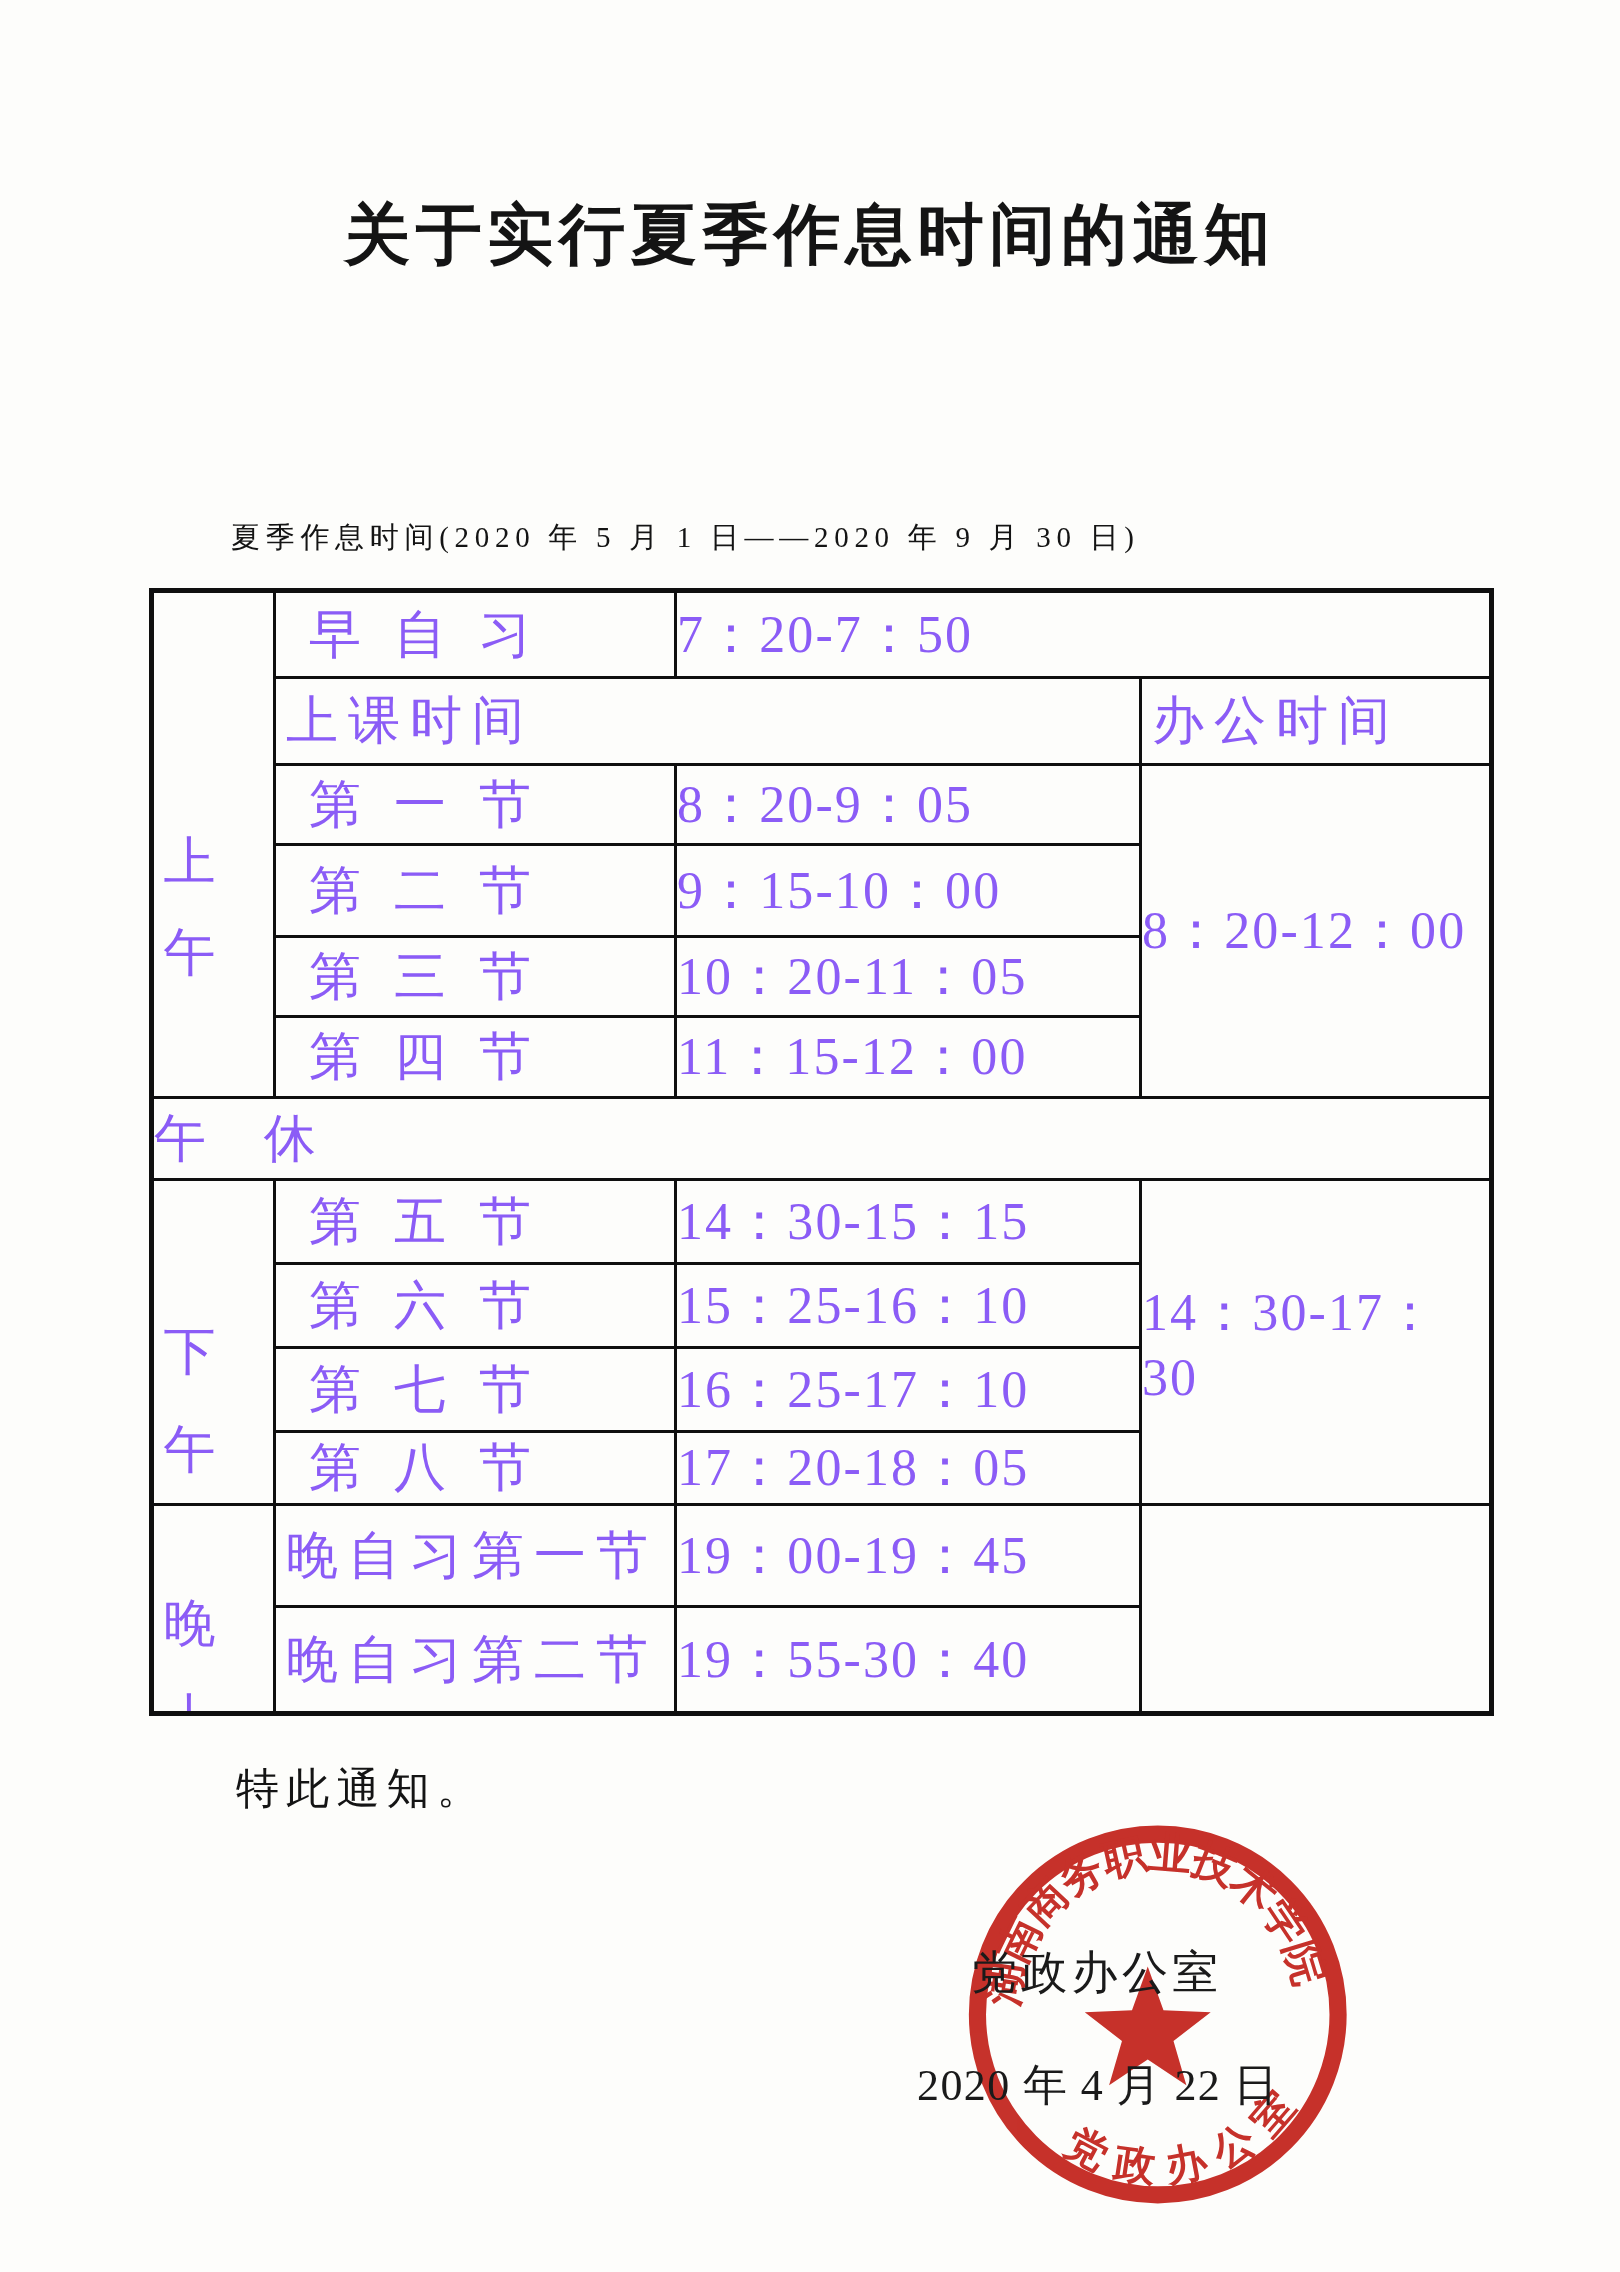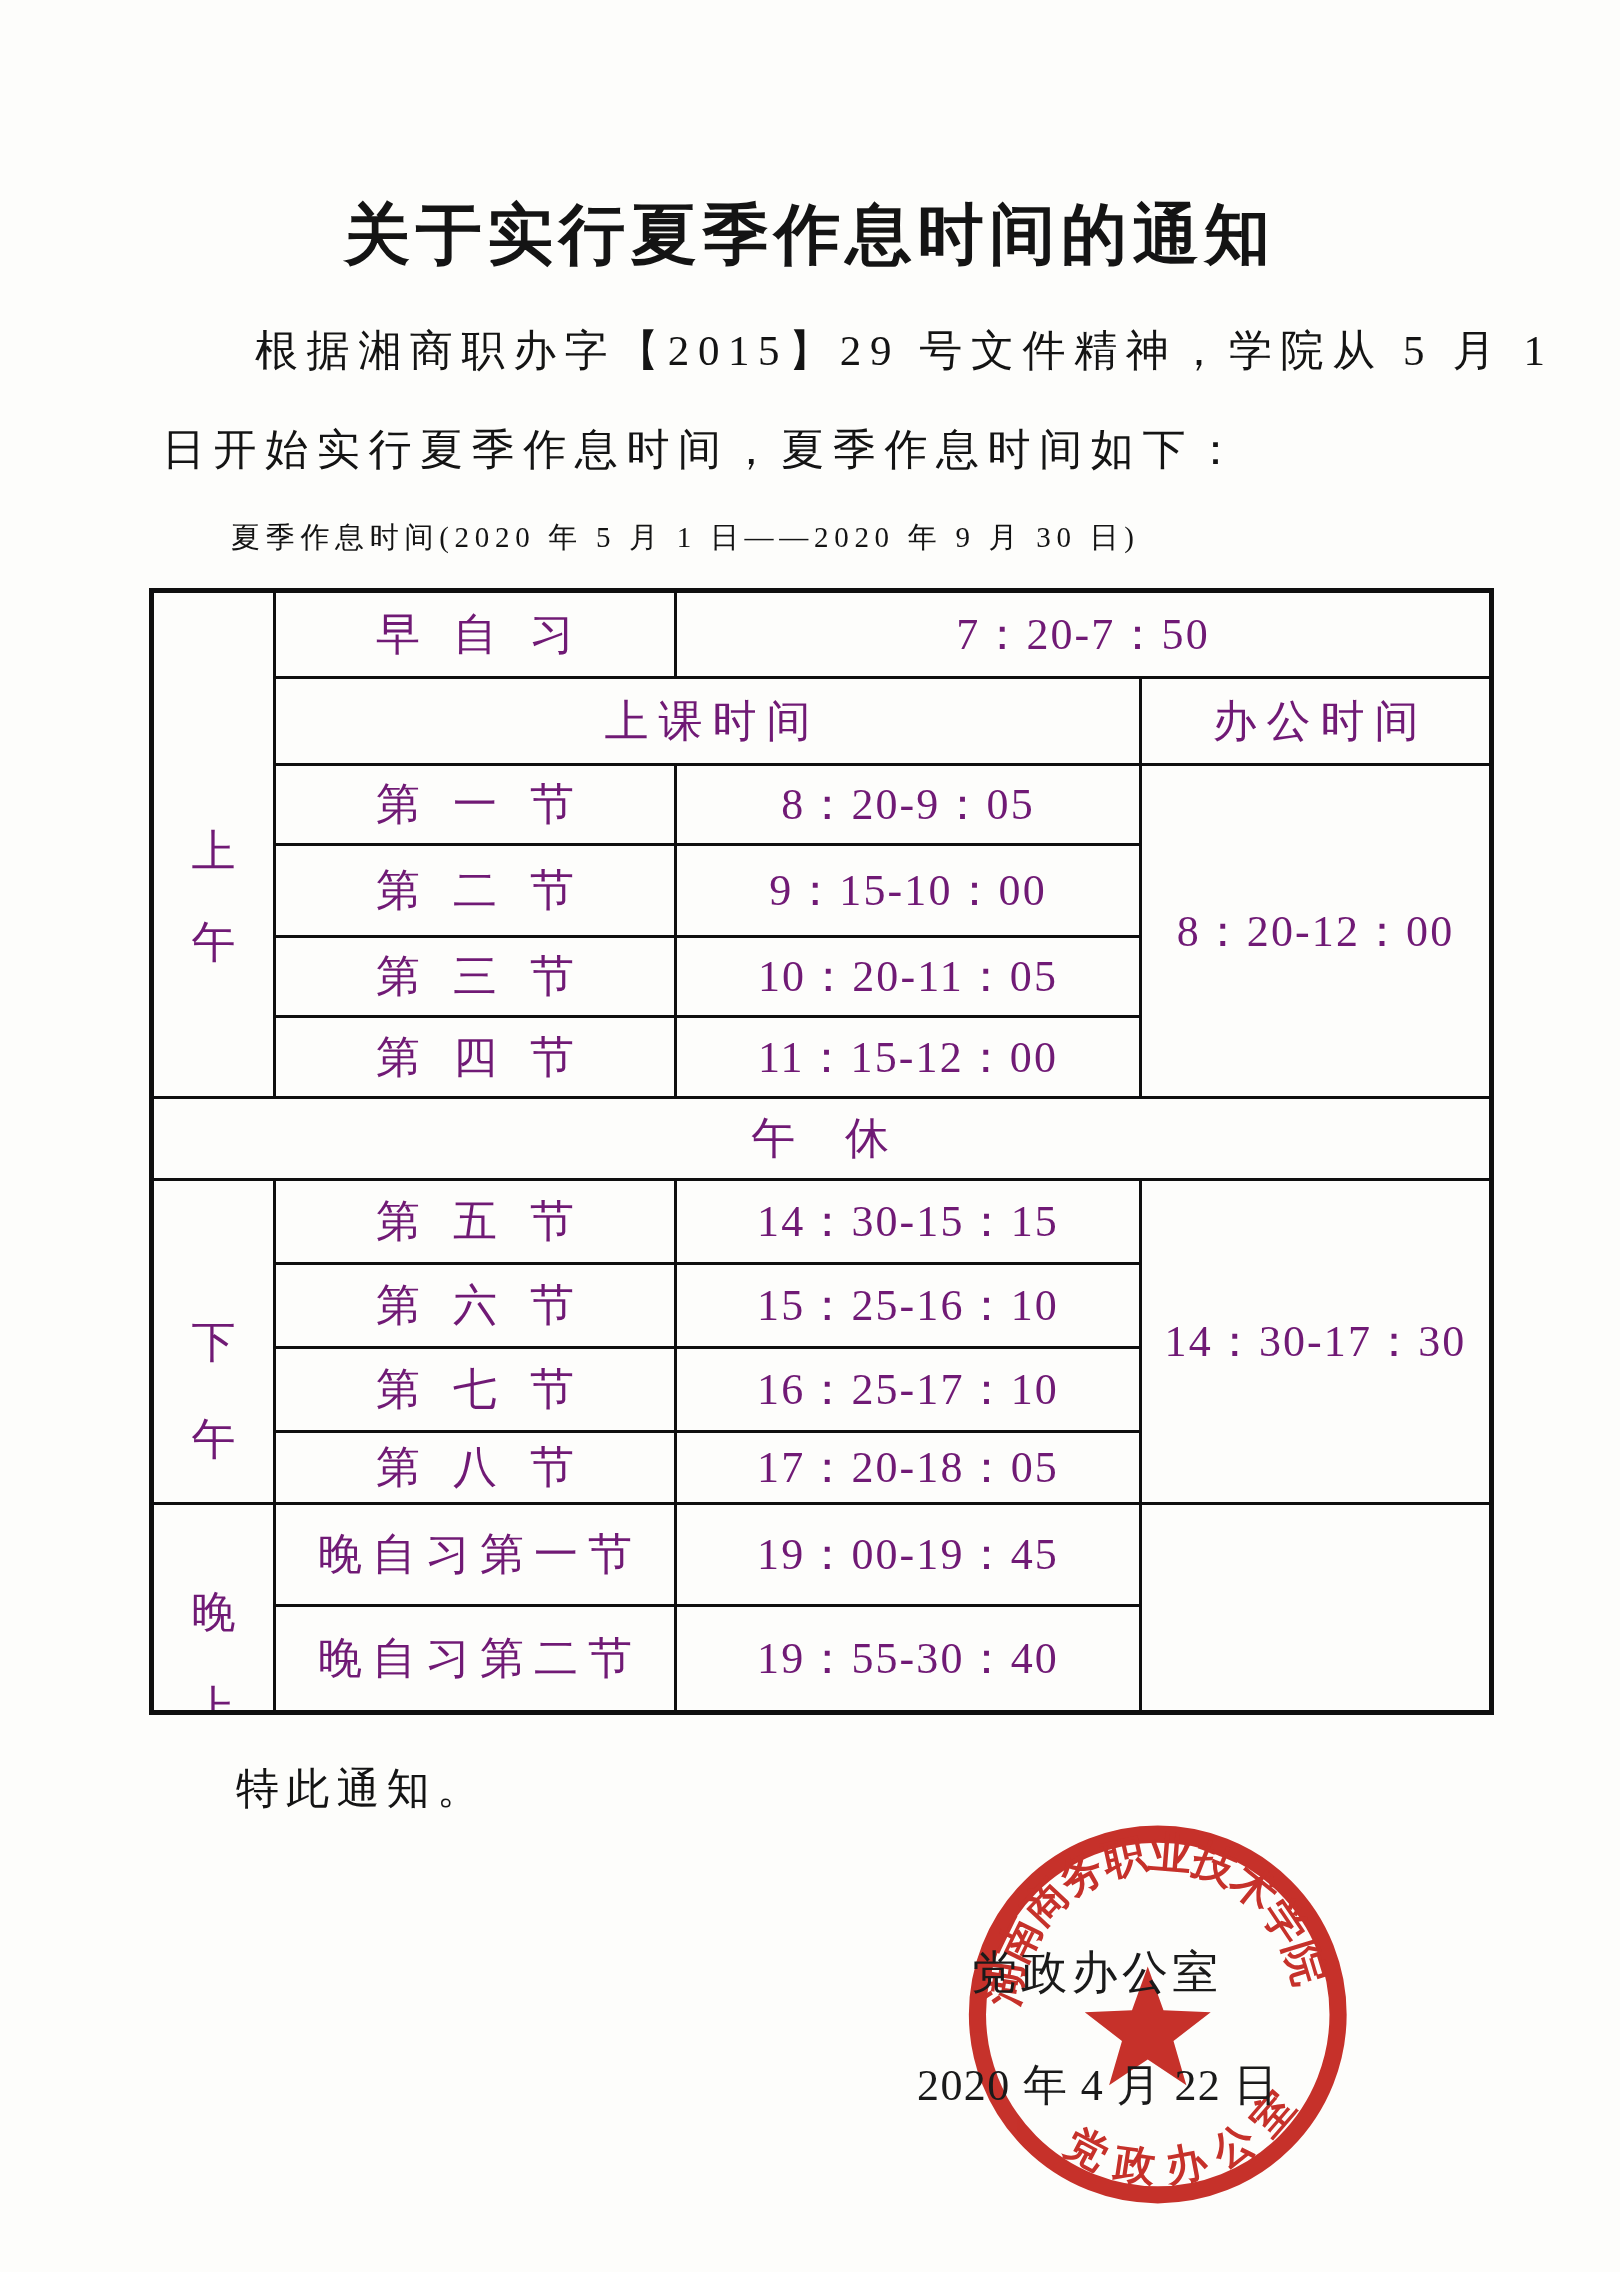--- a/index.html
+++ b/index.html
@@ -29,22 +29,22 @@
     font-size:29px;line-height:86px;letter-spacing:5.7px;
     text-indent:69px;white-space:nowrap;
   }
   table.schedule{
     position:absolute;left:149px;top:588px;
     width:1340px;border-collapse:collapse;table-layout:fixed;
     border:5px solid #0f0f0f;
   }
   table.schedule td{
     border:3.6px solid #0f0f0f;
-    text-align:center;vertical-align:middle;
-    font-size:44px;color:#701a75;
+    vertical-align:middle;
+    font-size:52px;color:#8b5cf6;
     padding:0;overflow:hidden;
   }
   td.c-name{ letter-spacing:33px; text-indent:33px; }
   td.c-name.long{ letter-spacing:10px; text-indent:10px; }
   td.c-hdr{ letter-spacing:10px; text-indent:10px; font-size:46px; }
   td.c-time{ letter-spacing:2.1px; }
   td.c-office{ letter-spacing:2.1px; }
   td.c-group{ font-size:47px; }
   .vlabel{
     display:inline-block;
@@ -78,24 +78,20 @@
     font-weight:600;
   }
 </style>
 </head>
 <body>
 
 <div class="page">
 
   <div class="doc-title">关于实行夏季作息时间的通知</div>
 
-  <div class="body-para">
-    <div class="body-line indent">根据湘商职办字【2015】29 号文件精神，学院从 5 月 1</div>
-    <div class="body-line">日开始实行夏季作息时间，夏季作息时间如下：</div>
-  </div>
 
   <div class="table-caption">夏季作息时间(2020 年 5 月 1 日——2020 年 9 月 30 日)</div>
 
   <table class="schedule">
     <colgroup>
       <col style="width:123px">
         <col style="width:401px">
         <col style="width:465px">
         <col style="width:351px">
     </colgroup>

